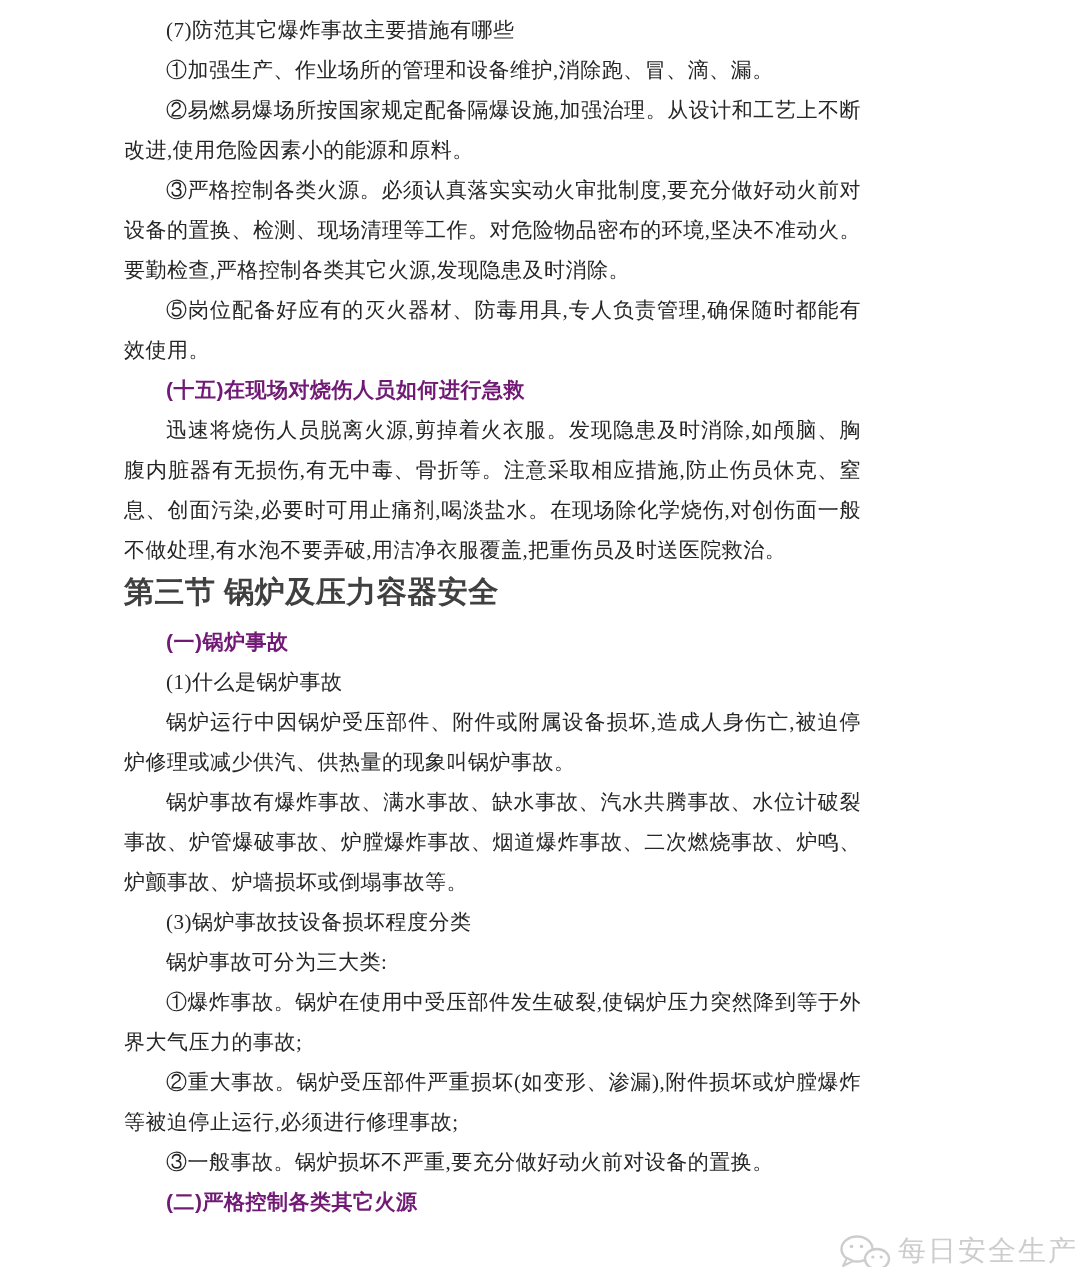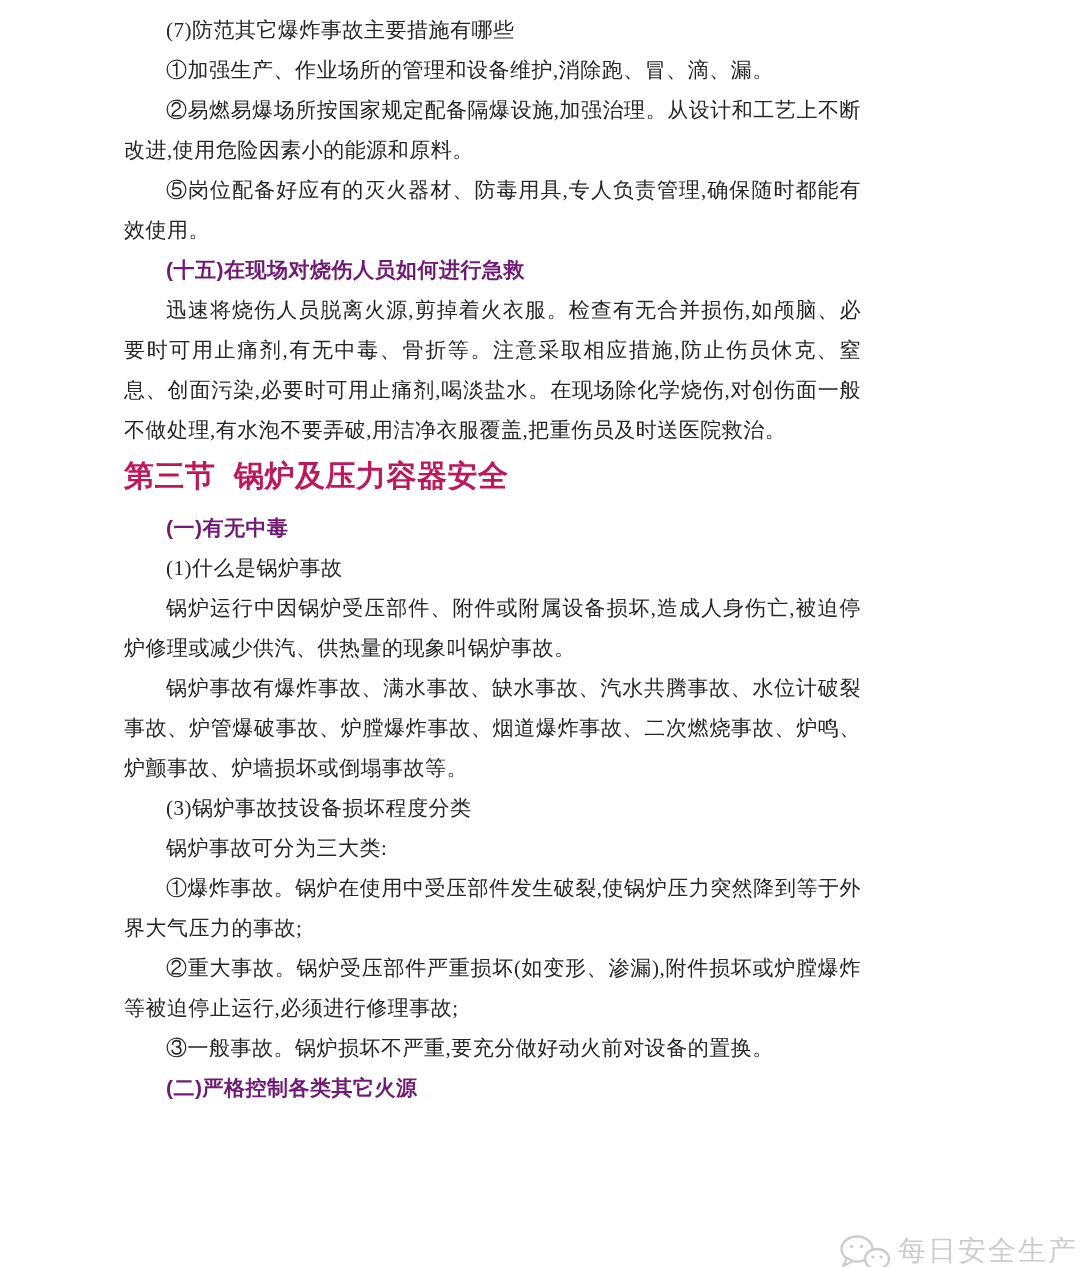--- a/index.html
+++ b/index.html
@@ -33,28 +33,27 @@
     text-align: justify;
     text-indent: 2em;
     letter-spacing: 0.5px;
   }
   .content p.h2 {
     font-family: "Liberation Sans", "DejaVu Sans", sans-serif;
     font-weight: bold;
     color: #701a75;
   }
   .content p.title {
-    font-family: Liberation Mono, monospace;
+    font-family: Liberation Sans, sans-serif;
     font-weight: bold;
     font-size: 30px;
     line-height: 44px;
     text-indent: 0;
-    margin-top: 6px;
     margin-bottom: 8px;
-    color: #be185d;
+    color: #404040;
   }
   .watermark {
     position: absolute;
     z-index: 1;
     left: 838px;
     top: 1192px;
     display: flex;
     align-items: flex-start;
     gap: 6px;
     color: #cdcdcd;
@@ -72,25 +71,26 @@
 </head>
 <body>
 
 <div class="page">
 
   <main class="content">
 
   <p>(7)防范其它爆炸事故主要措施有哪些</p>
       <p>①加强生产、作业场所的管理和设备维护,消除跑、冒、滴、漏。</p>
       <p>②易燃易爆场所按国家规定配备隔爆设施,加强治理。从设计和工艺上不断改进,使用危险因素小的能源和原料。</p>
+      <p>③严格控制各类火源。必须认真落实实动火审批制度,要充分做好动火前对设备的置换、检测、现场清理等工作。对危险物品密布的环境,坚决不准动火。要勤检查,严格控制各类其它火源,发现隐患及时消除。</p>
       <p>⑤岗位配备好应有的灭火器材、防毒用具,专人负责管理,确保随时都能有效使用。</p>
       <p class="h2">(十五)在现场对烧伤人员如何进行急救</p>
-      <p>迅速将烧伤人员脱离火源,剪掉着火衣服。检查有无合并损伤,如颅脑、必要时可用止痛剂,有无中毒、骨折等。注意采取相应措施,防止伤员休克、窒息、创面污染,必要时可用止痛剂,喝淡盐水。在现场除化学烧伤,对创伤面一般不做处理,有水泡不要弄破,用洁净衣服覆盖,把重伤员及时送医院救治。</p>
+      <p>迅速将烧伤人员脱离火源,剪掉着火衣服。发现隐患及时消除,如颅脑、胸腹内脏器有无损伤,有无中毒、骨折等。注意采取相应措施,防止伤员休克、窒息、创面污染,必要时可用止痛剂,喝淡盐水。在现场除化学烧伤,对创伤面一般不做处理,有水泡不要弄破,用洁净衣服覆盖,把重伤员及时送医院救治。</p>
       <p class="title">第三节 锅炉及压力容器安全</p>
-      <p class="h2">(一)有无中毒</p>
+      <p class="h2">(一)锅炉事故</p>
       <p>(1)什么是锅炉事故</p>
       <p>锅炉运行中因锅炉受压部件、附件或附属设备损坏,造成人身伤亡,被迫停炉修理或减少供汽、供热量的现象叫锅炉事故。</p>
       <p>锅炉事故有爆炸事故、满水事故、缺水事故、汽水共腾事故、水位计破裂事故、炉管爆破事故、炉膛爆炸事故、烟道爆炸事故、二次燃烧事故、炉鸣、炉颤事故、炉墙损坏或倒塌事故等。</p>
       <p>(3)锅炉事故技设备损坏程度分类</p>
       <p>锅炉事故可分为三大类:</p>
       <p>①爆炸事故。锅炉在使用中受压部件发生破裂,使锅炉压力突然降到等于外界大气压力的事故;</p>
       <p>②重大事故。锅炉受压部件严重损坏(如变形、渗漏),附件损坏或炉膛爆炸等被迫停止运行,必须进行修理事故;</p>
       <p>③一般事故。锅炉损坏不严重,要充分做好动火前对设备的置换。</p>
       <p class="h2">(二)严格控制各类其它火源</p>
     </main>

